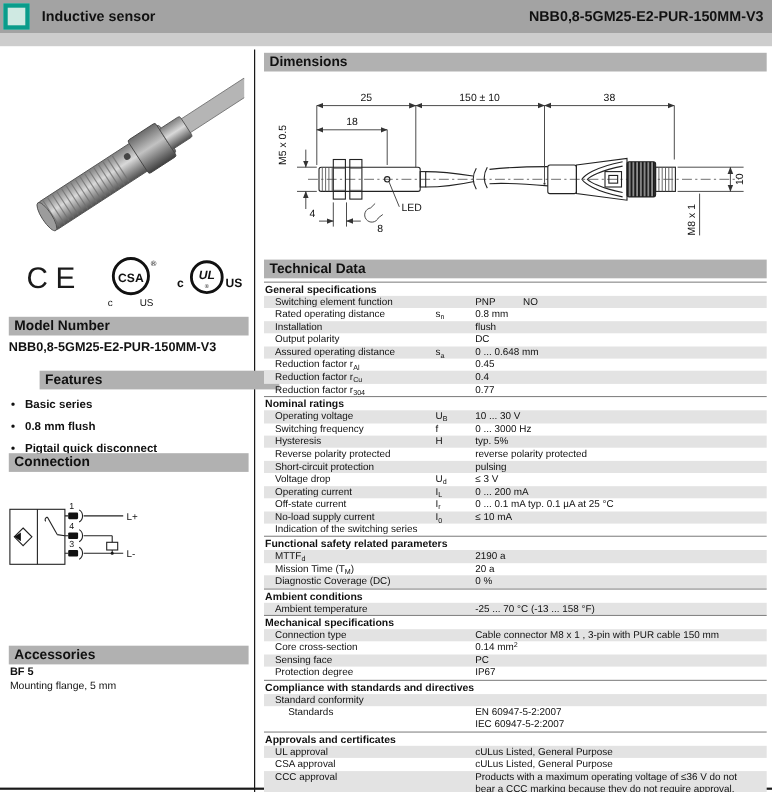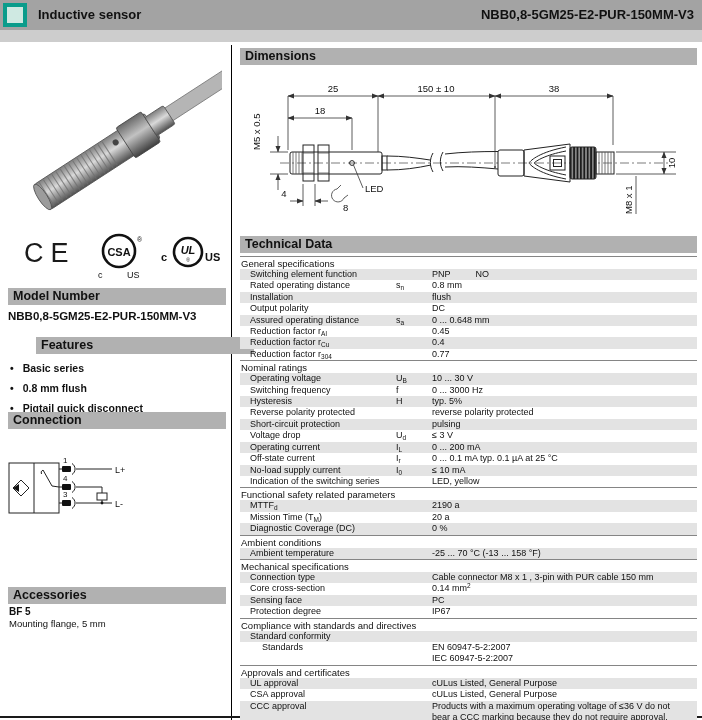--- a/index.html
+++ b/index.html
@@ -27,21 +27,21 @@
   .model-value{position:absolute;left:8px;top:310px;font-size:11.5px;font-weight:bold;}
   .features-list{position:absolute;left:10px;top:358px;width:215px;}
   .feat{display:flex;gap:9px;height:20px;line-height:20px;font-size:10.5px;font-weight:bold;}
   .feat .dot:before{content:"•";}
   .conn-svg{position:absolute;left:8px;top:453px;}
   .acc-name{position:absolute;left:9px;top:606px;font-size:10px;font-weight:bold;}
   .acc-desc{position:absolute;left:9px;top:618px;font-size:9.5px;}
   
   .dims-svg{position:absolute;left:240px;top:72px;}
   .tech-table{position:absolute;left:240px;top:256px;width:457px;font-size:9px;}
-  .cat-row{border-top:1px solid #858585;font-weight:normal;font-size:9.5px;
+  .cat-row{border-top:1px solid #858585;font-weight:bold;font-size:9.5px;
            line-height:11px;padding:1px 0 0 1px;min-height:11px;}
   .t-row{display:flex;align-items:flex-start;min-height:11.4px;line-height:11.4px;}
   .t-row.shade{background:#e3e3e3;}
   .t-label{box-sizing:border-box;width:156px;flex:none;padding-left:10px;}
   .t-label.ind2{padding-left:22px;}
   .t-symbol{width:36px;flex:none;}
   .t-value{flex:1;padding-right:18px;}
   sub{font-size:6.5px;vertical-align:-2px;line-height:0;}
   sup{font-size:6.5px;vertical-align:3px;line-height:0;}
   
@@ -366,21 +366,20 @@
         <span class="t-value">0 ... 0.1 mA typ. 0.1 µA at 25 °C</span>
       </div>
       <div class="t-row shade">
         <span class="t-label">No-load supply current</span>
         <span class="t-symbol">I<sub>0</sub></span>
         <span class="t-value">≤ 10 mA</span>
       </div>
       <div class="t-row">
         <span class="t-label">Indication of the switching series</span>
         <span class="t-symbol"></span>
-        <span class="t-value">LED, yellow</span>
       </div>
       <div class="cat-row">Functional safety related parameters</div>
       <div class="t-row shade">
         <span class="t-label">MTTF<sub>d</sub></span>
         <span class="t-symbol"></span>
         <span class="t-value">2190 a</span>
       </div>
       <div class="t-row">
         <span class="t-label">Mission Time (T<sub>M</sub>)</span>
         <span class="t-symbol"></span>

